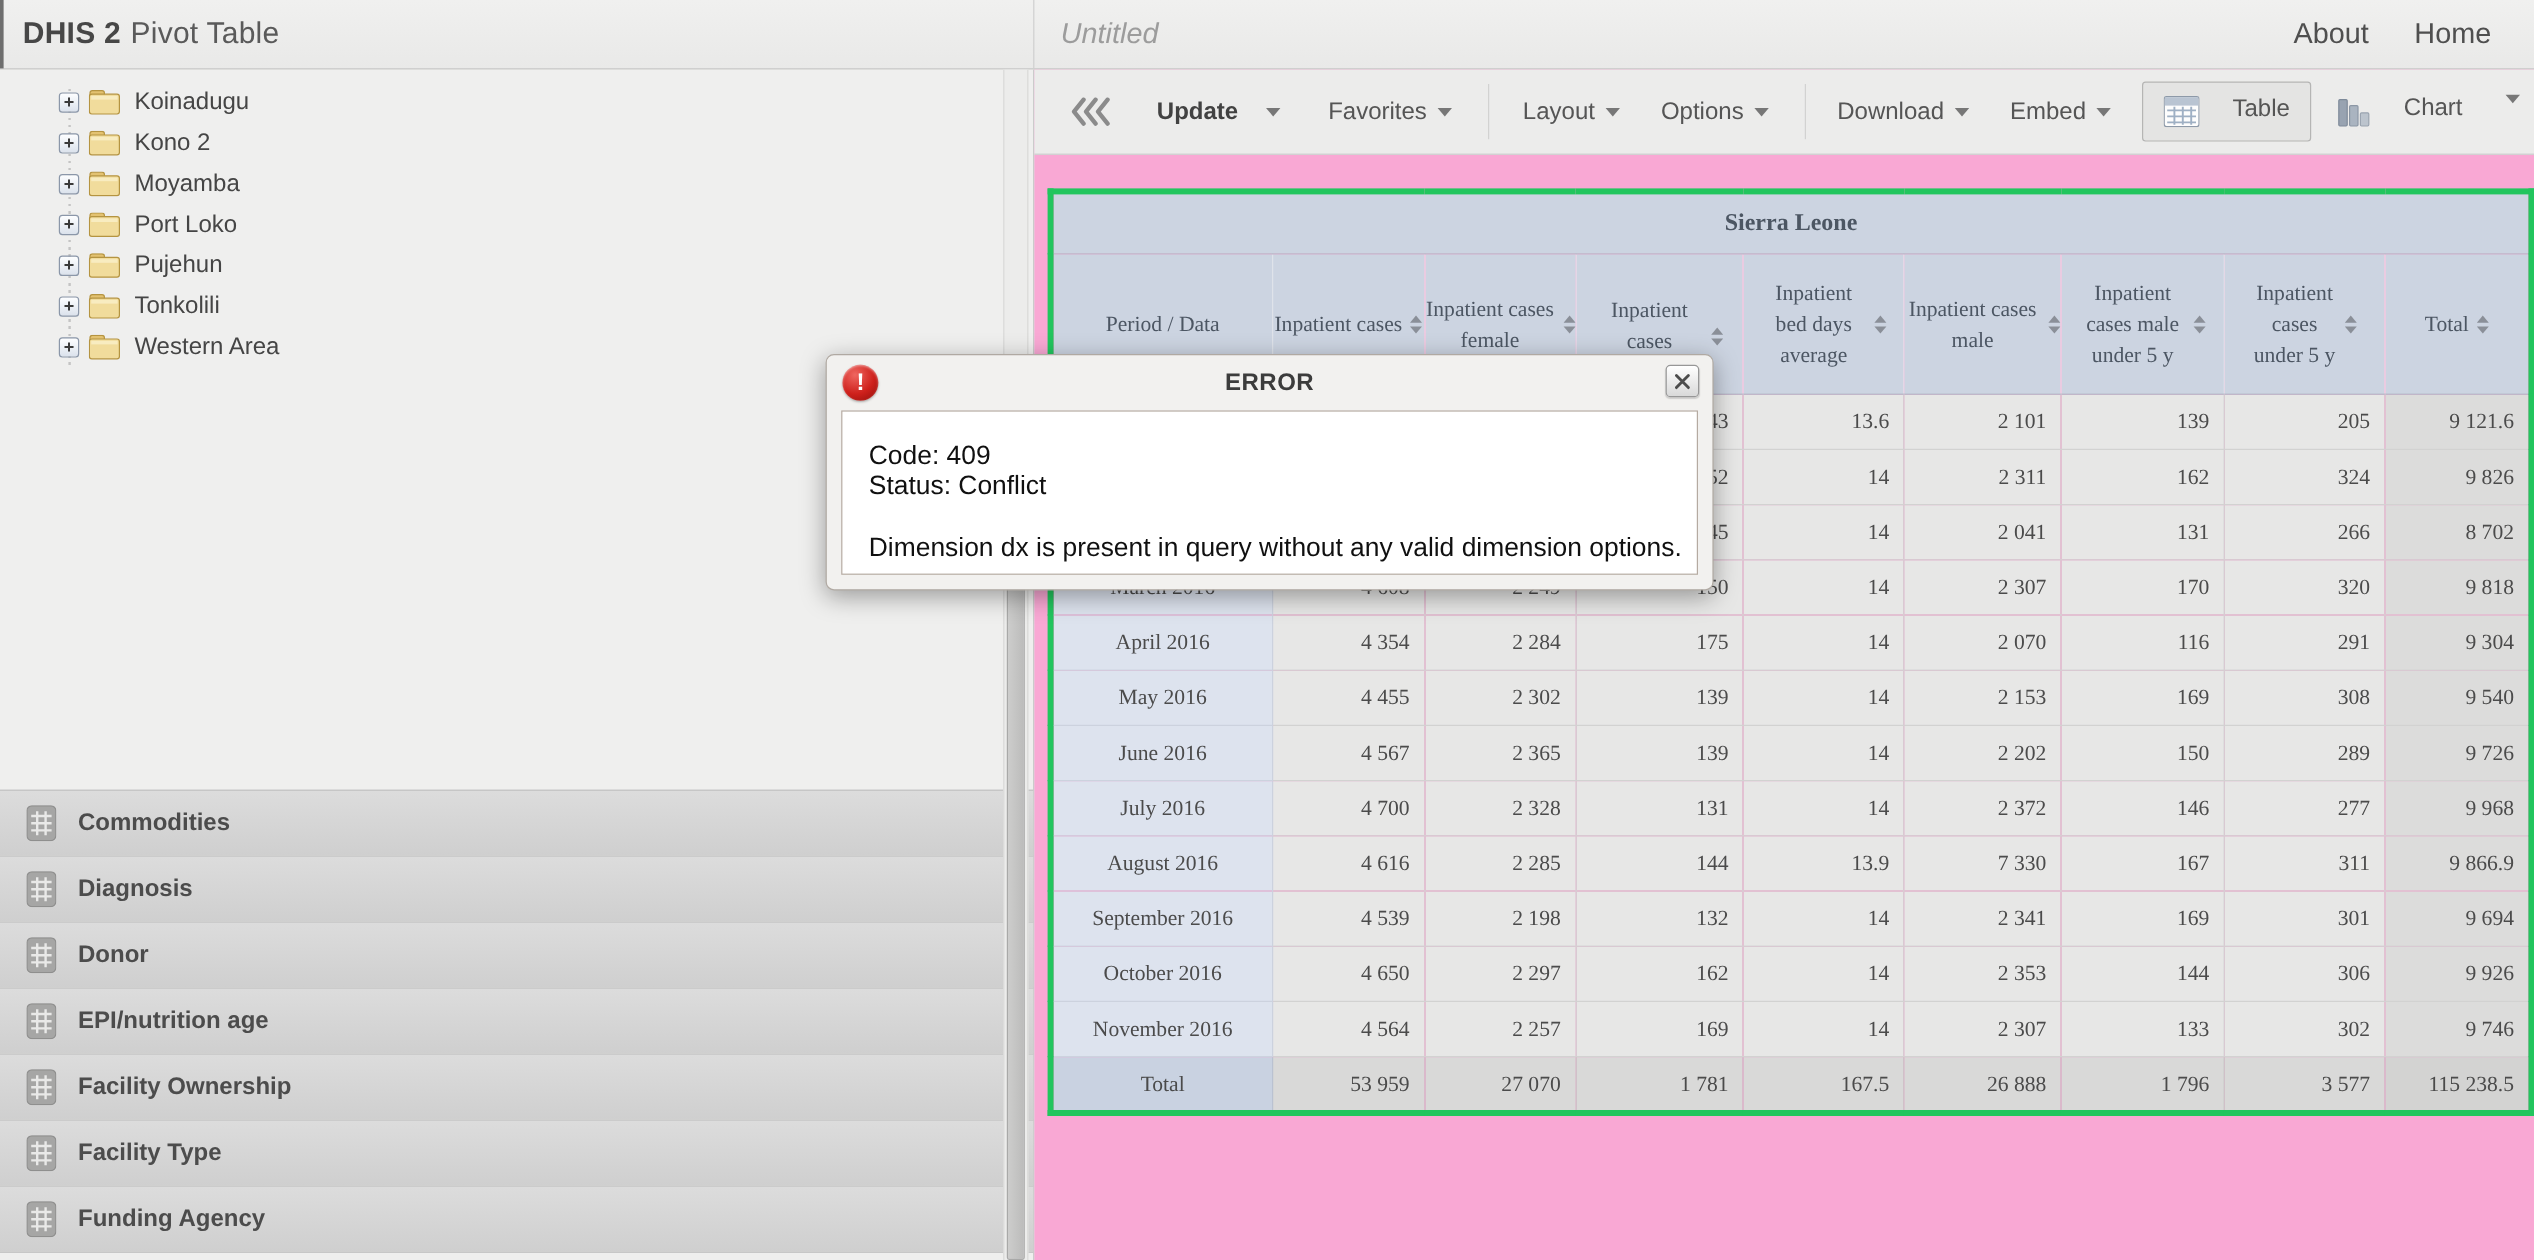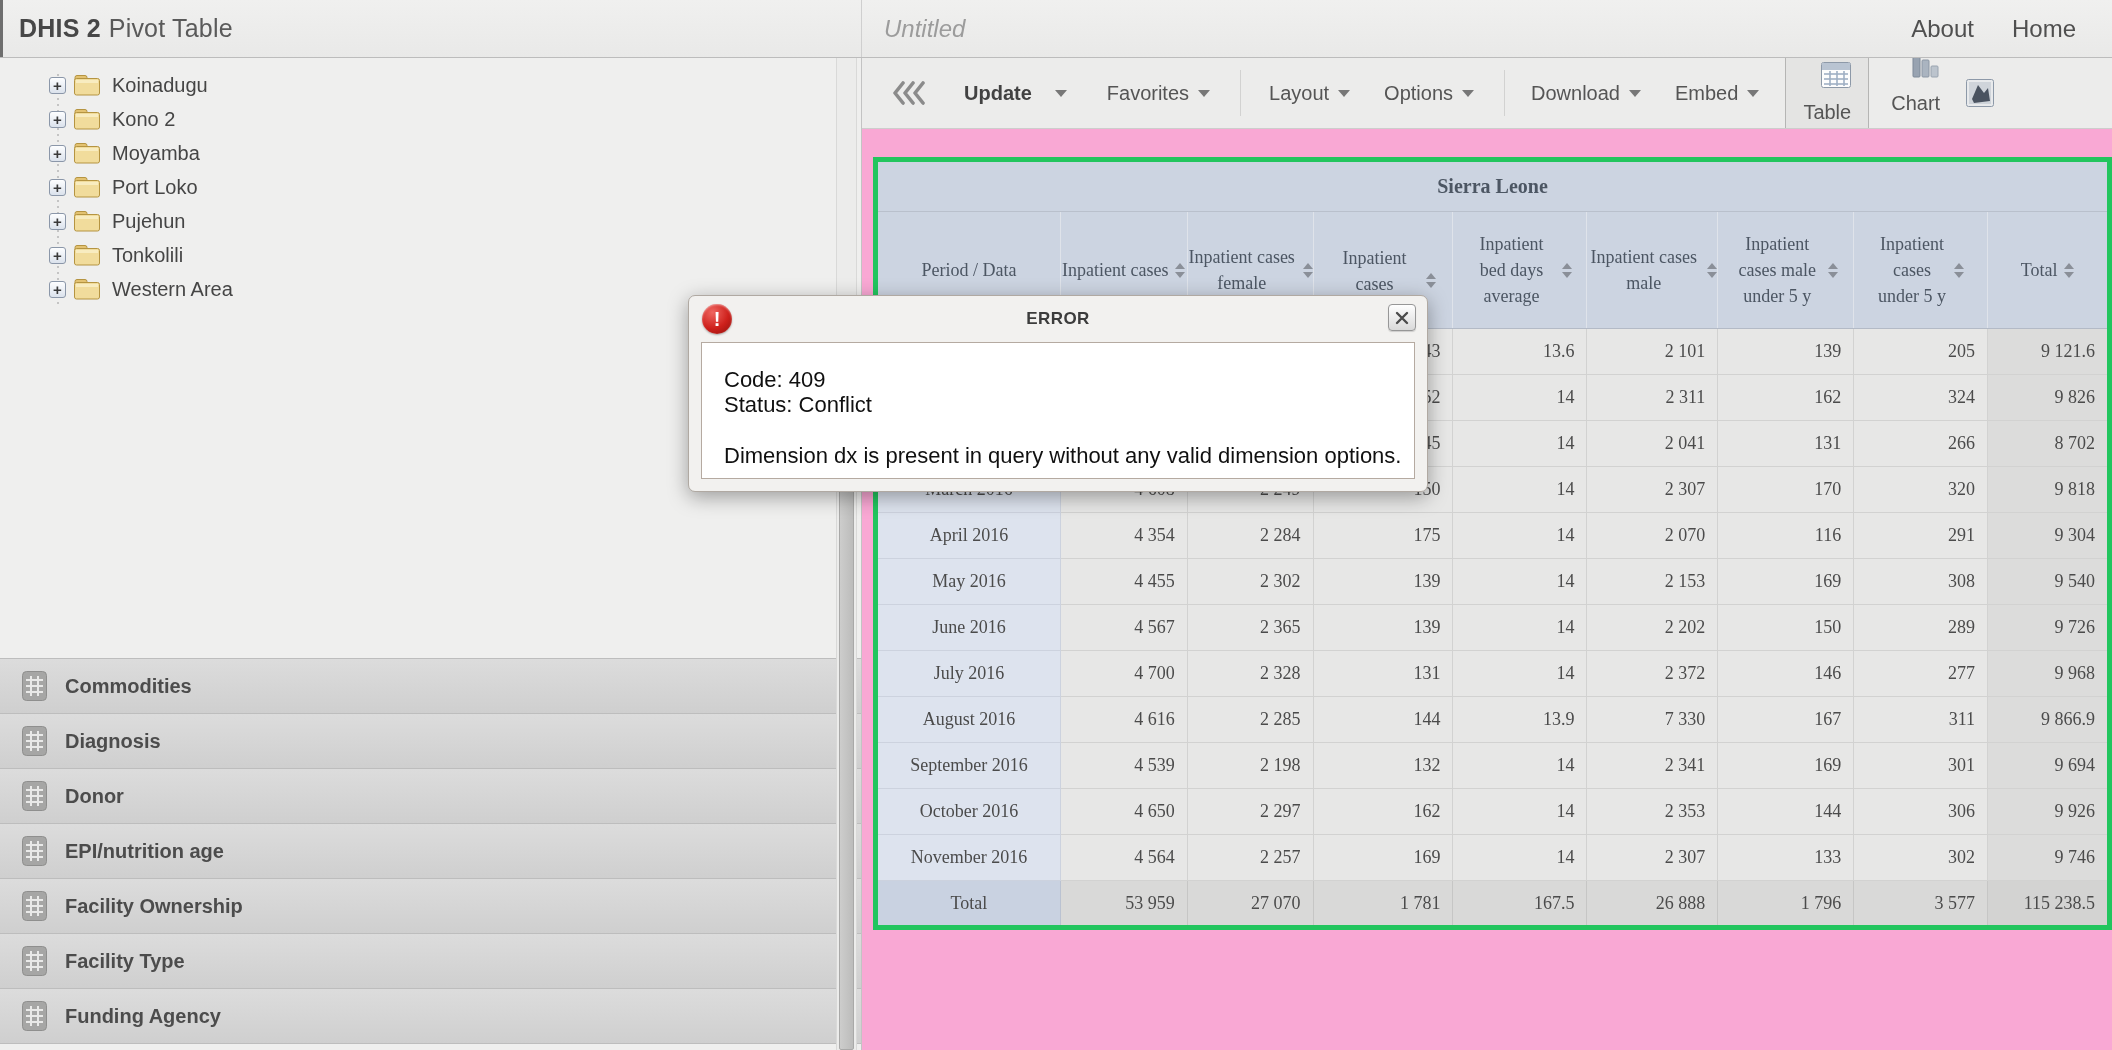--- a/index.html
+++ b/index.html
@@ -46,21 +46,21 @@
   .content { position:absolute; left:862px; top:58px; width:1250px; height:992px; background:#f9a8d4; }
   .toolbar { height:71px; background:#ececeb; border-bottom:1px solid #cdcdcc;
     display:flex; align-items:center; padding-left:30px; overflow:hidden; white-space:nowrap; }
   .tb-item { display:flex; align-items:center; font-size:20px; color:#555; cursor:pointer; flex:0 0 auto; }
   .tb-item .lbl { }
   .caret { width:0; height:0; border-left:6px solid transparent; border-right:6px solid transparent;
     border-top:7px solid #777; margin-left:9px; }
   .tb-sep { width:1px; height:46px; background:#d2d2d1; flex:0 0 auto; }
   .collapse-btn { margin-right:36px; display:flex; cursor:pointer; }
   .update-btn .lbl { font-weight:bold; color:#424242; }
-  .view-btn { display:flex; align-items:flex-end; gap:13px;flex-direction:column; }
+  .view-btn { display:flex; align-items:flex-start; gap:27px; }
   .view-btn.selected { border:1px solid #b5b5b4; background:#e4e4e3; border-radius:3px; padding:11px 17px; }
 
   .canvas { position:relative; width:100%; height:920px; }
 
   
   table.pivot { position:absolute; left:11px; top:28px; border-collapse:collapse; table-layout:fixed;
     border:5px solid #22c55e; font-size:18px; color:#4b4b4b;font-family:Liberation Serif, serif; }
   .pivot th, .pivot td { overflow:hidden; }
   .title-row th { height:52px; background:#ccd4e1; color:#4c5663; font-size:20px; font-weight:bold;
     text-align:center; border:1px solid #dfe3ea; border-bottom:1px solid #b9c0cc; }
@@ -83,21 +83,21 @@
   .total-row td { height:47px; }
   .total-row td.pcell { background:#c9d2e1; border-color:#bac2d1; }
   .total-row td.num { background:#d9d9d8; border-color:#c6c6c5; }
   .total-row td.totcol { background:#d3d3d2; }
 
   
   .dialog { position:absolute; left:688px; top:295px; width:740px; height:197px;
     background:#f2f1ef; border:1px solid #b0a9a2; border-radius:7px;
     box-shadow:0 5px 20px rgba(0,0,0,.35); z-index:50; }
   .dlg-header { position:relative; height:46px; }
-  .dlg-title { text-align:center; line-height:46px; font-size:17px; font-weight:bold; color:#3c3c3c; letter-spacing:.4px; }
+  .dlg-title { text-align:center; line-height:46px; font-size:20px; font-weight:bold; color:#3c3c3c; letter-spacing:.4px; }
   .err-icon { position:absolute; left:13px; top:8px; width:30px; height:30px; border-radius:50%;
     background:radial-gradient(circle at 35% 28%, #ef6660, #ce201b 55%, #8e0f0b);
     color:#fff; font-weight:bold; font-size:20px; display:flex; align-items:center; justify-content:center;
     box-shadow:inset 0 1px 2px rgba(255,255,255,.5), 0 1px 2px rgba(0,0,0,.3); }
   .dlg-close { position:absolute; right:11px; top:8px; width:28px; height:27px;
     background:linear-gradient(#ffffff,#d9d9d9); border:1px solid #979797; border-radius:4px;
     display:flex; align-items:center; justify-content:center; cursor:pointer;
     box-shadow:0 1px 1px rgba(0,0,0,.15); }
   .dlg-body { position:absolute; left:12px; right:12px; top:46px; bottom:12px;
     background:#fff; border:1px solid #b5aaa1; padding:24px 10px 0 22px;

